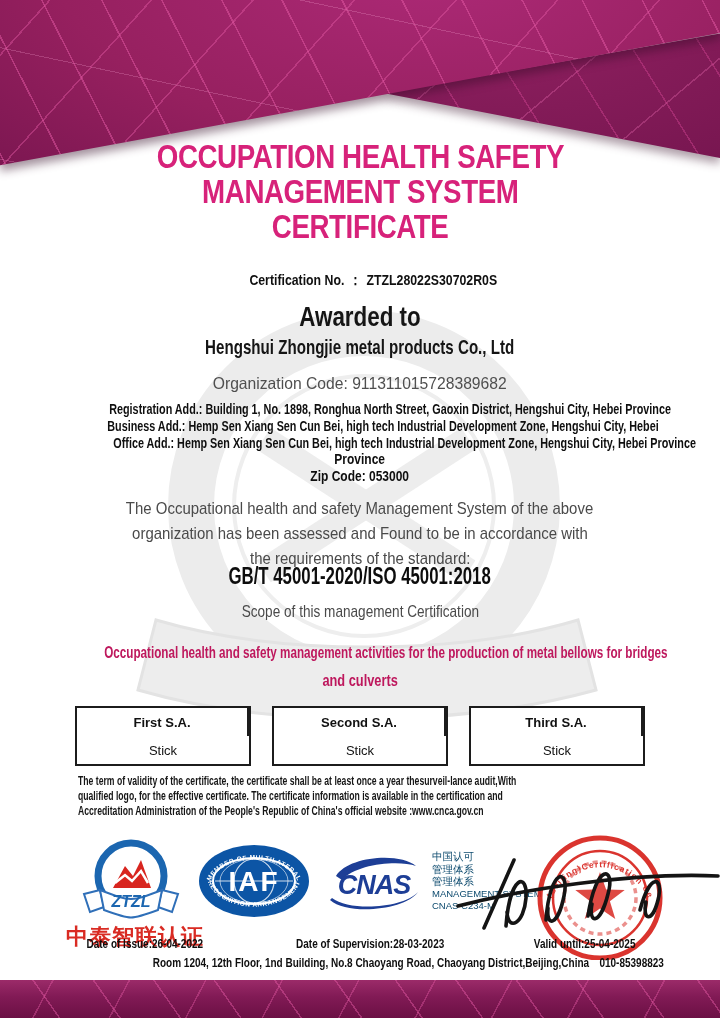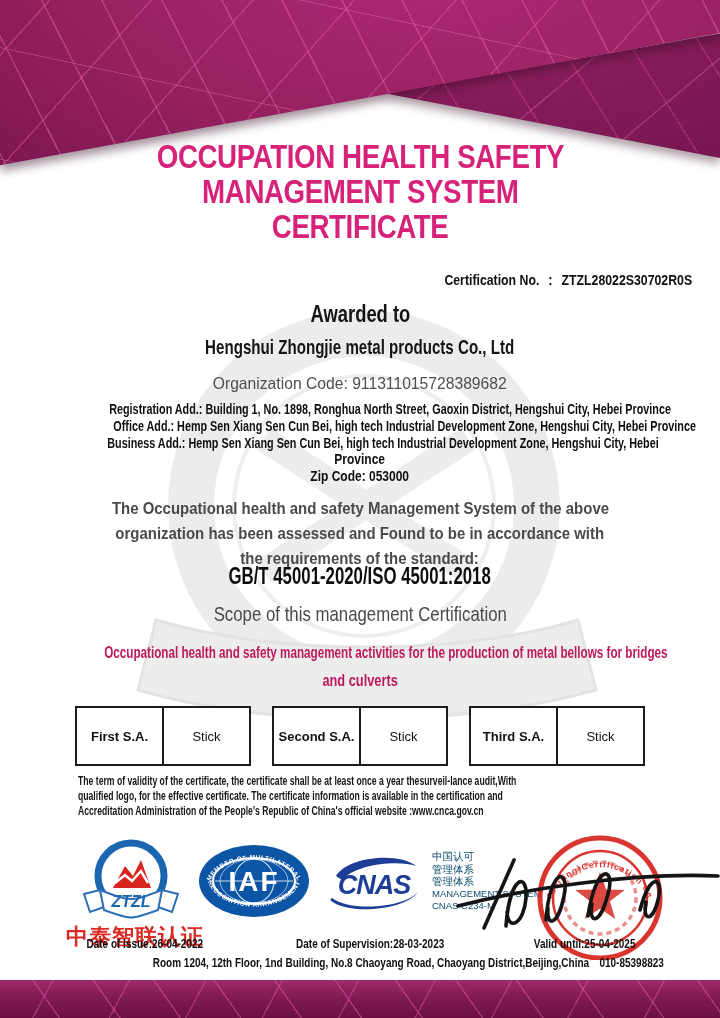--- a/index.html
+++ b/index.html
@@ -41,35 +41,35 @@
       repeating-linear-gradient(-62deg, rgba(226,88,163,0) 0 66px, rgba(226,88,163,.4) 66px 67.5px),
       linear-gradient(180deg,#9b2b69 0%,#811a55 45%,#6b1044 100%);}
 
   
   .ln{position:absolute;left:0;width:720px;text-align:center;z-index:2;}
   .sq{display:inline-block;white-space:nowrap;transform:scaleX(var(--sx,1));transform-origin:center;}
   .sq-l{transform-origin:left;}
   .sq-r{transform-origin:right;}
 
   .title{top:139px;line-height:35px;font-size:33px;font-weight:bold;color:#d7227a;letter-spacing:-.5px;}
-  .certno{top:271px;text-align:right;padding-right:28px;width:692px;font-size:15px;font-weight:bold;color:#101010;}
+  .certno{top:271px;padding-right:28px;width:692px;font-size:15px;font-weight:bold;color:#101010;}
   .certno .sep{margin:0 6px;}
-  .awarded{top:301px;font-size:23px;font-weight:bold;color:#151515;}
+  .awarded{top:301px;font-size:28px;font-weight:bold;color:#151515;}
   .company{top:335px;font-size:21px;font-weight:bold;color:#151515;}
   .orgcode{top:374px;font-size:16.5px;color:#4f4f4f;}
   .addr{top:401px;font-size:15px;font-weight:bold;line-height:16.8px;color:#0f0f0f;}
   .zip{font-size:15px;}
-  .assess{top:496px;font-size:17px;line-height:25px;color:#4a4a4a;font-weight:bold;}
+  .assess{top:496px;font-size:17px;line-height:25px;color:#4a4a4a;}
   .standard{top:563px;font-size:23px;font-weight:bold;color:#0d0d0d;}
-  .scopehead{top:602px;font-size:21px;color:#4a4a4a;}
+  .scopehead{top:602px;font-size:17px;color:#4a4a4a;}
   .scope{top:639px;font-size:16px;font-weight:bold;line-height:28px;color:#be185d;}
 
   
   .vtable{position:absolute;top:706px;left:0;width:720px;display:flex;justify-content:center;gap:21px;z-index:2;}
-  .vbox{display:flex;width:172px;height:56px;border:2px solid #1c1c1c;background:#fff;}
+  .vbox{display:flex;width:172px;height:56px;border:2px solid #1c1c1c;background:#fff;flex-direction:column;}
   .vcell{flex:1;display:flex;align-items:center;justify-content:center;font-size:13px;}
   .vcell.lab{font-weight:bold;border-right:2px solid #1c1c1c;}
 
   .terms{position:absolute;top:774px;left:78px;width:640px;z-index:2;text-align:left;
          font-size:12px;font-weight:bold;line-height:14.8px;color:#161616;}
 
   
   .logos{position:absolute;top:836px;left:0;width:720px;height:120px;z-index:2;}
   .ztzl{position:absolute;left:66px;top:2px;width:120px;text-align:right;}
   .ztzl-cap{margin-top:-2px;font-size:22px;font-weight:bold;color:#d92b23;letter-spacing:1px;white-space:nowrap;}
@@ -124,22 +124,22 @@
     <span class="sq" style="--sx:.8">Awarded to</span>
   </div>
   <div class="ln company">
     <span class="sq" style="--sx:.72">Hengshui Zhongjie metal products Co., Ltd</span>
   </div>
   <div class="ln orgcode">
     <span class="sq" style="--sx:.95">Organization Code: 911311015728389682</span>
   </div>
   <div class="ln addr">
     <div><span class="sq" style="--sx:.72">Registration Add.: Building 1, No. 1898, Ronghua North Street, Gaoxin District, Hengshui City, Hebei Province</span></div>
+    <div><span class="sq" style="--sx:.72">Business Add.: Hemp Sen Xiang Sen Cun Bei, high tech Industrial Development Zone, Hengshui City, Hebei</span></div>
     <div><span class="sq" style="--sx:.72">Office Add.: Hemp Sen Xiang Sen Cun Bei, high tech Industrial Development Zone, Hengshui City, Hebei Province</span></div>
-    <div><span class="sq" style="--sx:.72">Business Add.: Hemp Sen Xiang Sen Cun Bei, high tech Industrial Development Zone, Hengshui City, Hebei</span></div>
     <div><span class="sq" style="--sx:.8">Province</span></div>
     <div class="zip"><span class="sq" style="--sx:.8">Zip Code: 053000</span></div>
   </div>
 
   <div class="ln assess">
     <div><span class="sq" style="--sx:.88">The Occupational health and safety Management System of the above</span></div>
     <div><span class="sq" style="--sx:.88">organization has been assessed and Found to be in accordance with</span></div>
     <div><span class="sq" style="--sx:.88">the requirements of the standard:</span></div>
   </div>
   <div class="ln standard">

